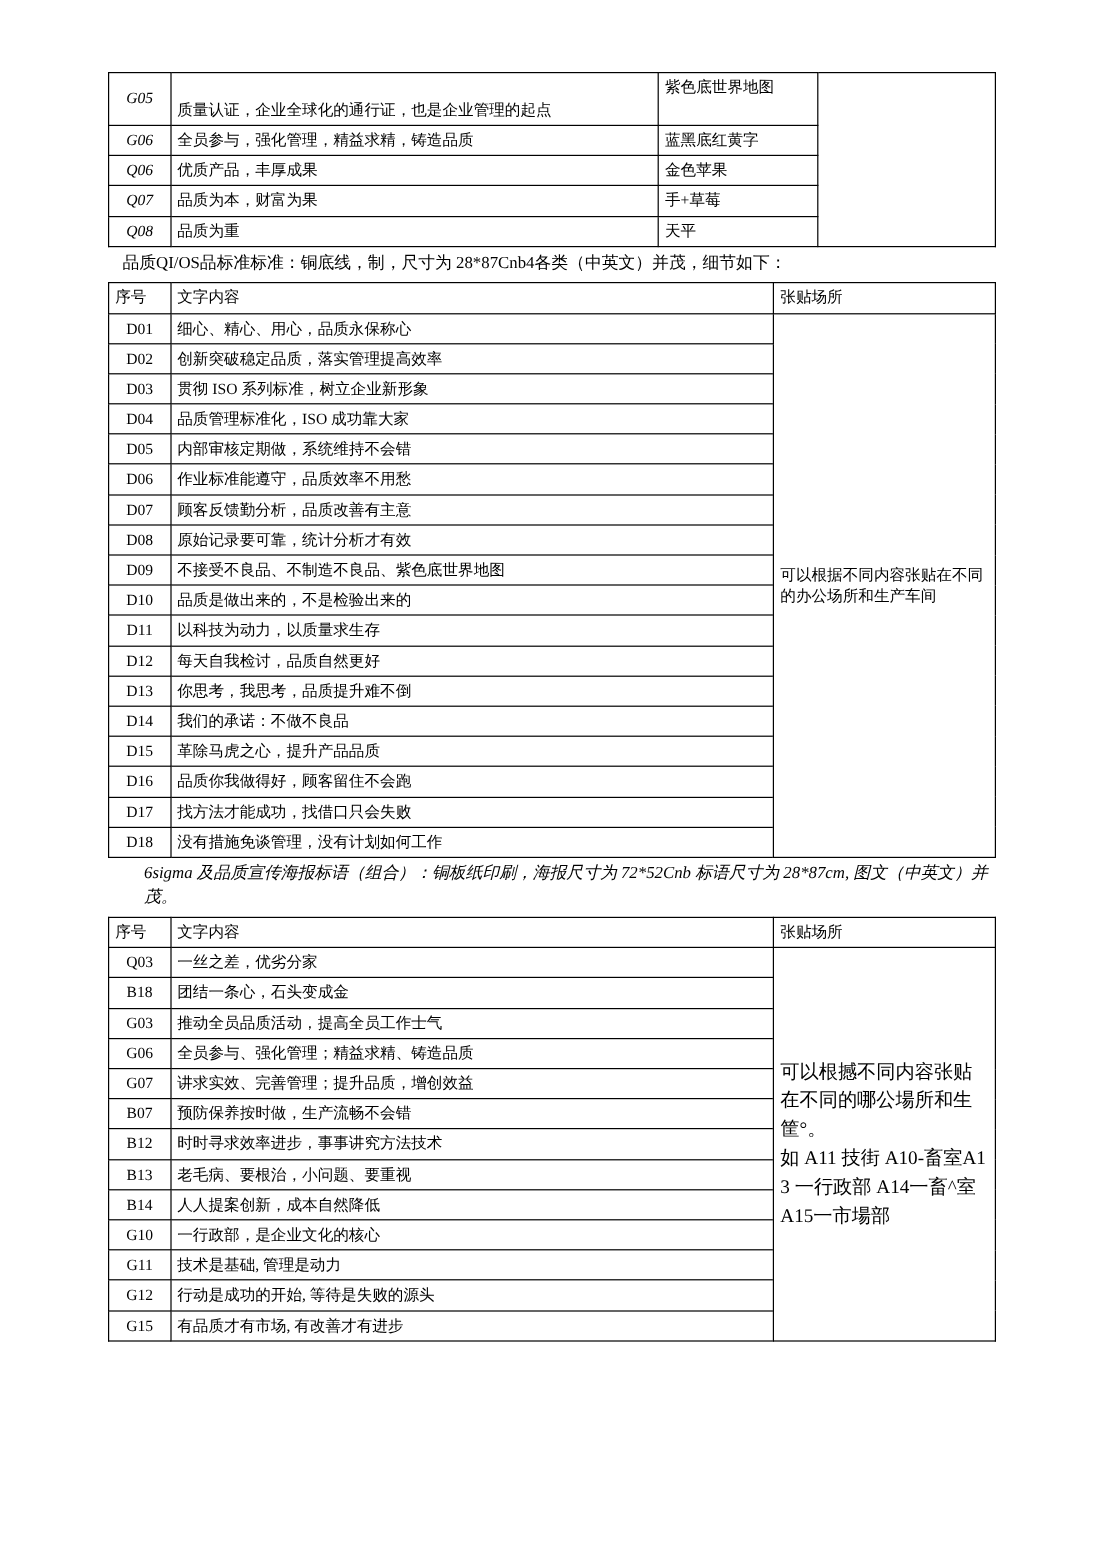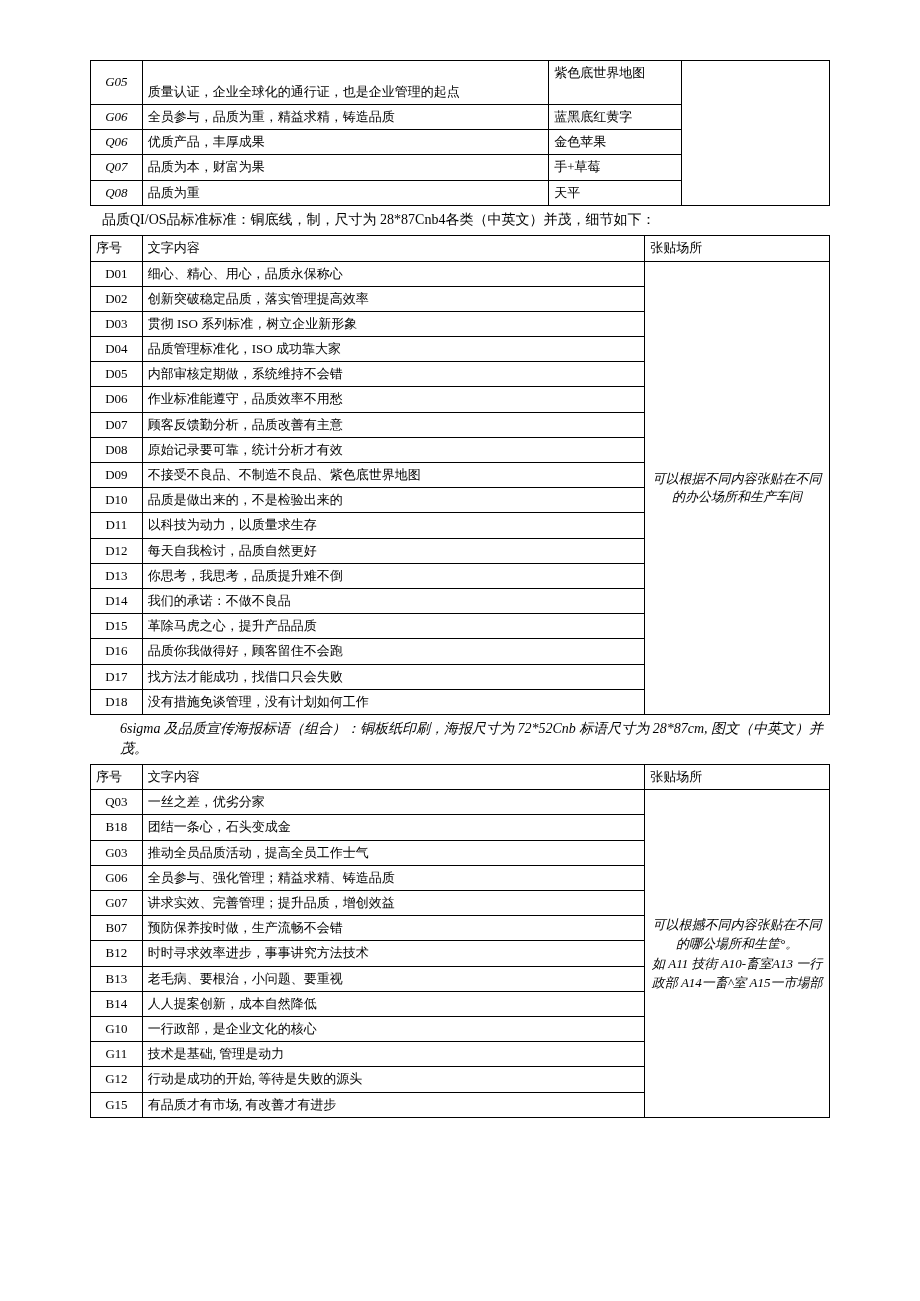--- a/index.html
+++ b/index.html
@@ -20,31 +20,31 @@
     }
     td, th {
       border: 1px solid #000;
       padding: 3px 5px;
       font-size: 13px;
       vertical-align: middle;
       word-break: break-all;
     }
     .col-id { width: 7%; text-align: center; }
     .col-id-roman { font-style: italic; }
-    .col-note-t2 { width: 25%; text-align: center; font-style: italic; }
+    .col-note-t2 { width: 25%; text-align: left; }
     
     .hdr { text-align: left; font-weight: normal; }
     
     .intertext {
       margin: 4px 0 4px 0;
       padding-left: 12px;
       font-size: 14px;
       position: relative;
     }
-    .t3-note { font-size: 13px; line-height: 1.5; margin-left: 15px; }
+    .t3-note { font-size: 16px; line-height: 1.5; margin-left: 15px; }
     .tall-cell { height: 44px; font-style: italic; }
   </style>
 </head>
 <body>
 
 <table>
   <colgroup>
     <col style="width:7%">
     <col style="width:55%">
     <col style="width:18%">
@@ -52,21 +52,21 @@
   </colgroup>
   <tbody>
     <tr>
       <td class="col-id col-id-roman tall-cell">G05</td>
       <td style="vertical-align:bottom">质量认证，企业全球化的通行证，也是企业管理的起点</td>
       <td style="vertical-align:top">紫色底世界地图</td>
       <td rowspan="5"></td>
     </tr>
     <tr>
       <td class="col-id col-id-roman">G06</td>
-      <td>全员参与，品质为重，精益求精，铸造品质</td>
+      <td>全员参与，强化管理，精益求精，铸造品质</td>
       <td>蓝黑底红黄字</td>
     </tr>
     <tr>
       <td class="col-id col-id-roman">Q06</td>
       <td>优质产品，丰厚成果</td>
       <td>金色苹果</td>
     </tr>
     <tr>
       <td class="col-id col-id-roman">Q07</td>
       <td>品质为本，财富为果</td>

